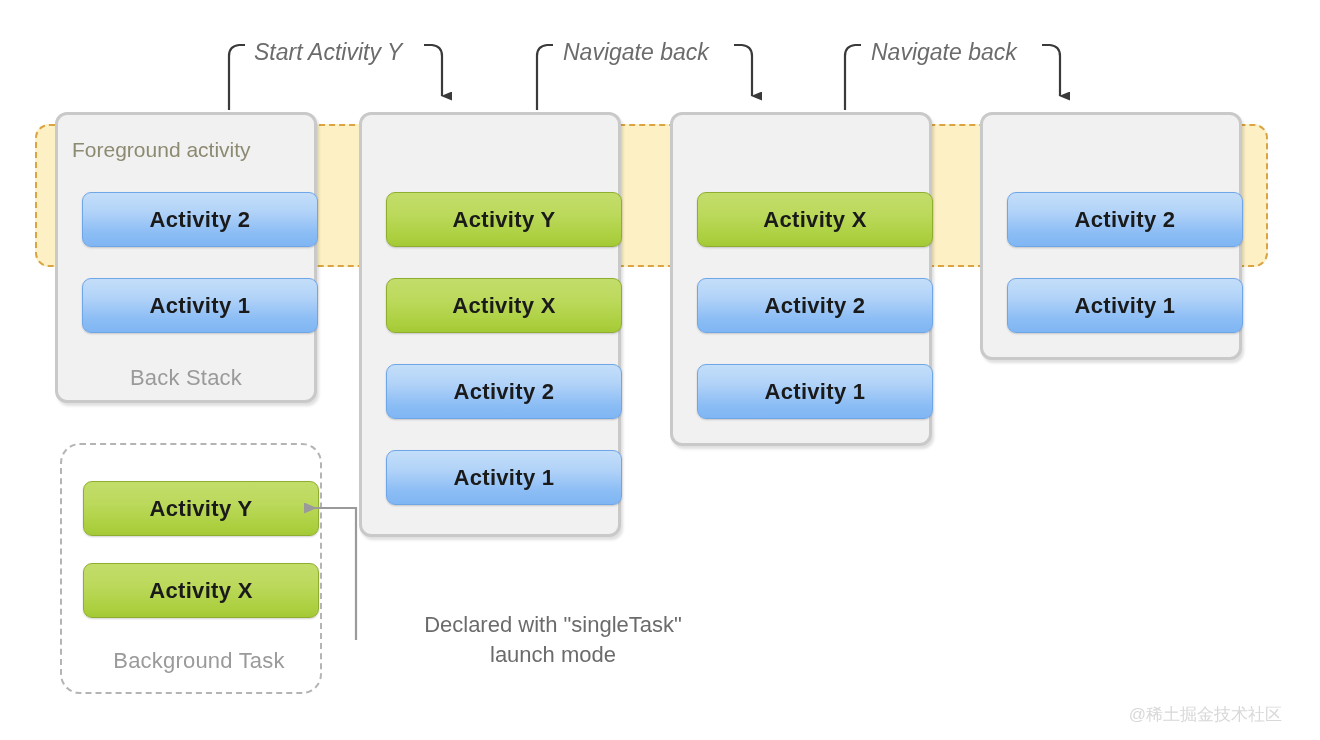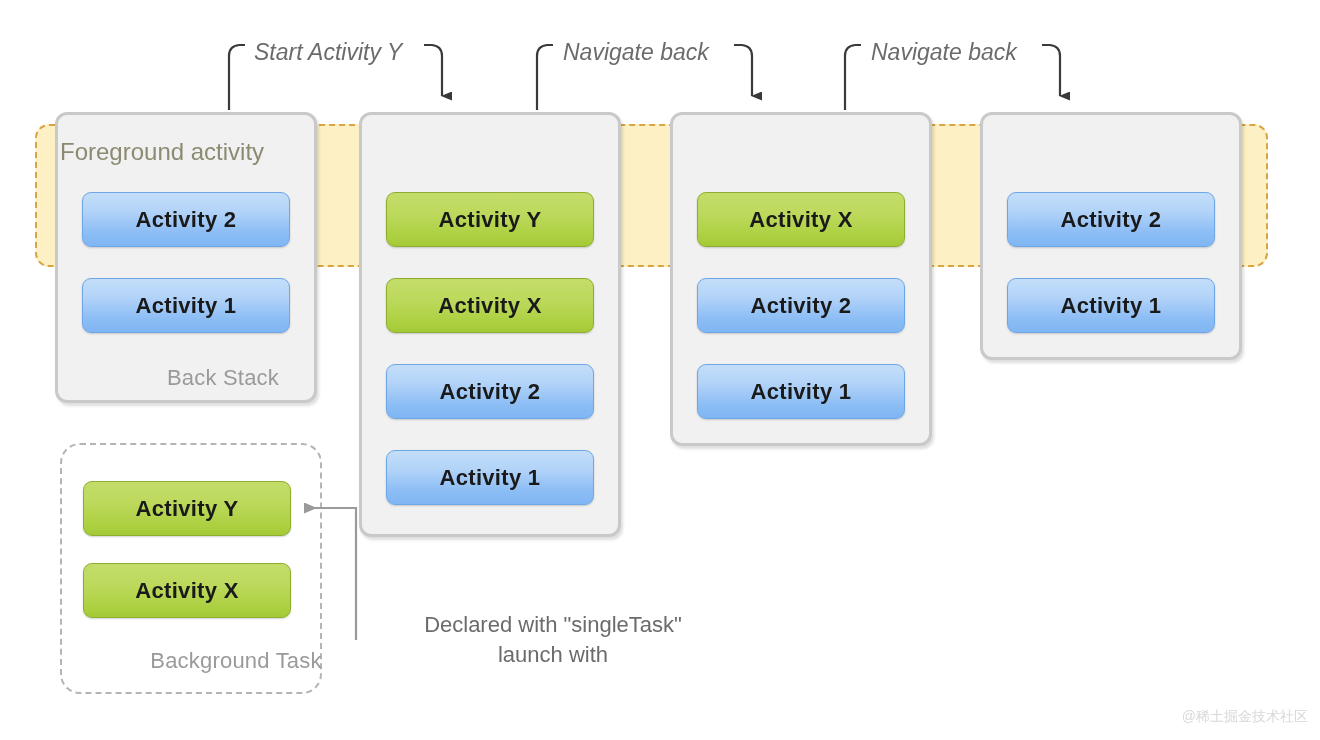--- a/index.html
+++ b/index.html
@@ -32,35 +32,34 @@
     z-index:2;
   }
 
   
   .stack-caption{
     color:#9a9a9a;
     font-size:22px;
     letter-spacing:.2px;
     text-align:center;
     width:100%;
-    padding-left:37px;
   }
   .fg-caption{
     position:absolute;
-    left:60px;top:138px;
+    left:72px;top:138px;
     color:#8d8a72;
-    font-size:24px;
+    font-size:21px;
     z-index:6;
     white-space:nowrap;
   }
 
   
   .chip{
     position:absolute;
-    width:208px;height:55px;
+    width:236px;height:55px;
     border-radius:9px;
     box-sizing:border-box;
     display:flex;align-items:center;justify-content:center;
     font-size:22px;font-weight:bold;color:#1a1a1a;
     letter-spacing:.3px;
     z-index:6;
     box-shadow:0 1px 2px rgba(0,0,0,0.18);
   }
   .chip.blue{
     background:linear-gradient(180deg,#c3def9 0%,#b2d3f8 35%,#8cbdf5 75%,#7fb6f3 100%);
@@ -94,23 +93,23 @@
   .note{
     position:absolute;
     color:#6b6b6b;
     font-size:22px;
     line-height:30px;
     text-align:center;
     z-index:7;
   }
   .watermark{
     position:absolute;
-    right:12px;bottom:14px;
+    right:38px;bottom:14px;
     color:#d8d8d8;
-    font-size:14px;
+    font-size:17px;
     z-index:8;
     white-space:nowrap;
     margin-top:28px;
   }
   svg.overlay{
     position:absolute;left:0;top:0;width:1320px;height:740px;
     z-index:7;pointer-events:none;
   }
 </style>
 </head>
@@ -147,21 +146,21 @@
   <div class="chip green" style="left:83px;top:481px;">Activity Y</div>
   <div class="chip green" style="left:83px;top:563px;">Activity X</div>
   <div class="stack-caption" style="position:absolute;left:68px;top:648px;width:262px;z-index:6;">Background Task</div>
 
   <div class="anno" style="left:254px;top:39px;">Start Activity Y</div>
   <div class="anno" style="left:563px;top:39px;">Navigate back</div>
   <div class="anno" style="left:871px;top:39px;">Navigate back</div>
 
   <div class="note" style="left:388px;top:610px;width:330px;">
     <div>Declared with "singleTask"</div>
-    <div>launch with</div>
+    <div>launch mode</div>
   </div>
 
   <svg class="overlay" viewBox="0 0 1320 740" xmlns="http://www.w3.org/2000/svg">
     <defs>
       <marker id="arrowdown" markerWidth="9" markerHeight="11" refX="4.5" refY="10" orient="auto" markerUnits="userSpaceOnUse">
         <path d="M0,0 L9,0 L4.5,11 Z" fill="#3a3a3a"></path>
       </marker>
       <marker id="arrowleft" markerWidth="13" markerHeight="11" refX="12" refY="5.5" orient="auto" markerUnits="userSpaceOnUse">
         <path d="M0,5.5 L13,0 L13,11 Z" fill="#9a9a9a"></path>
       </marker>

